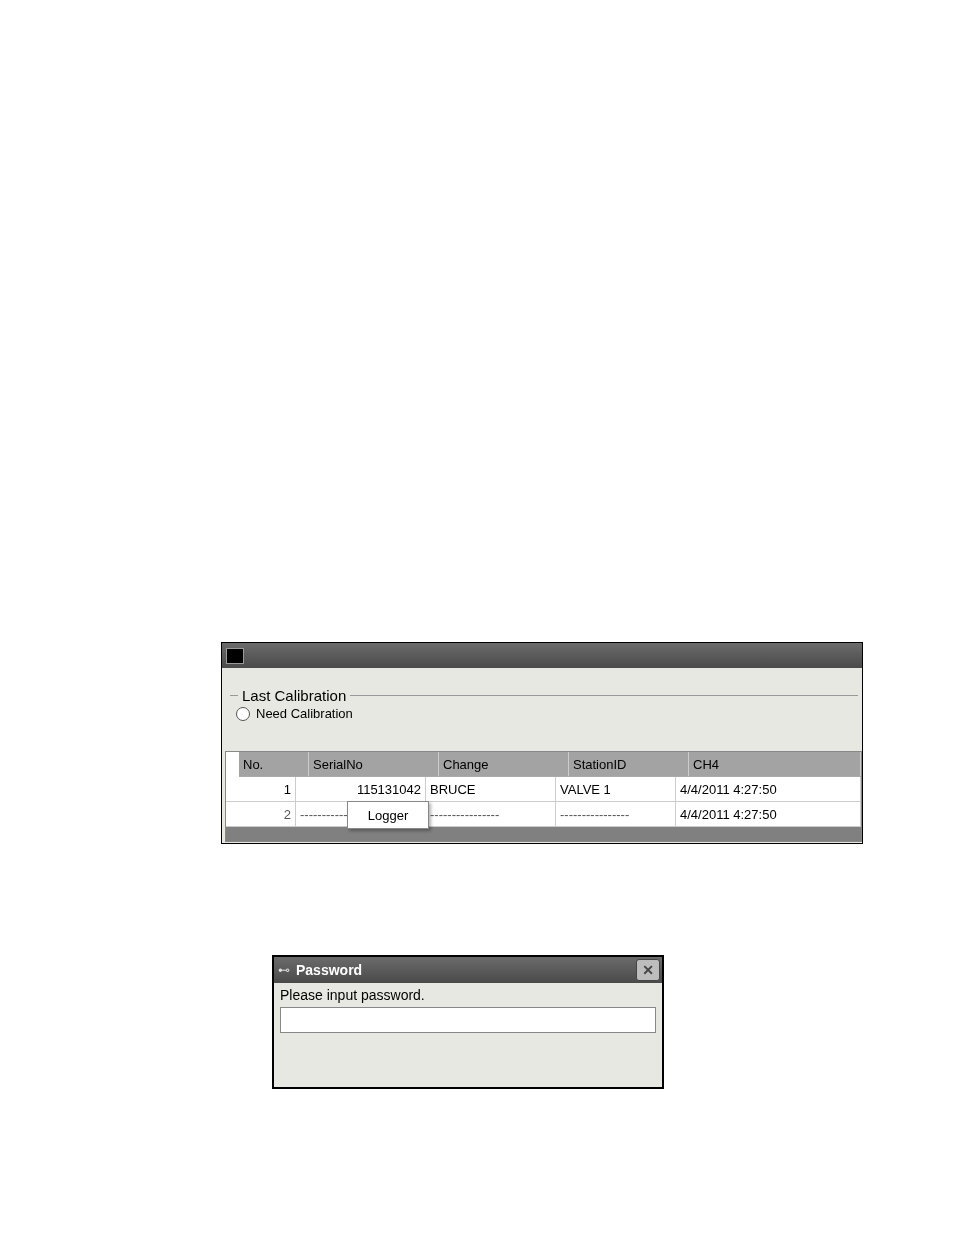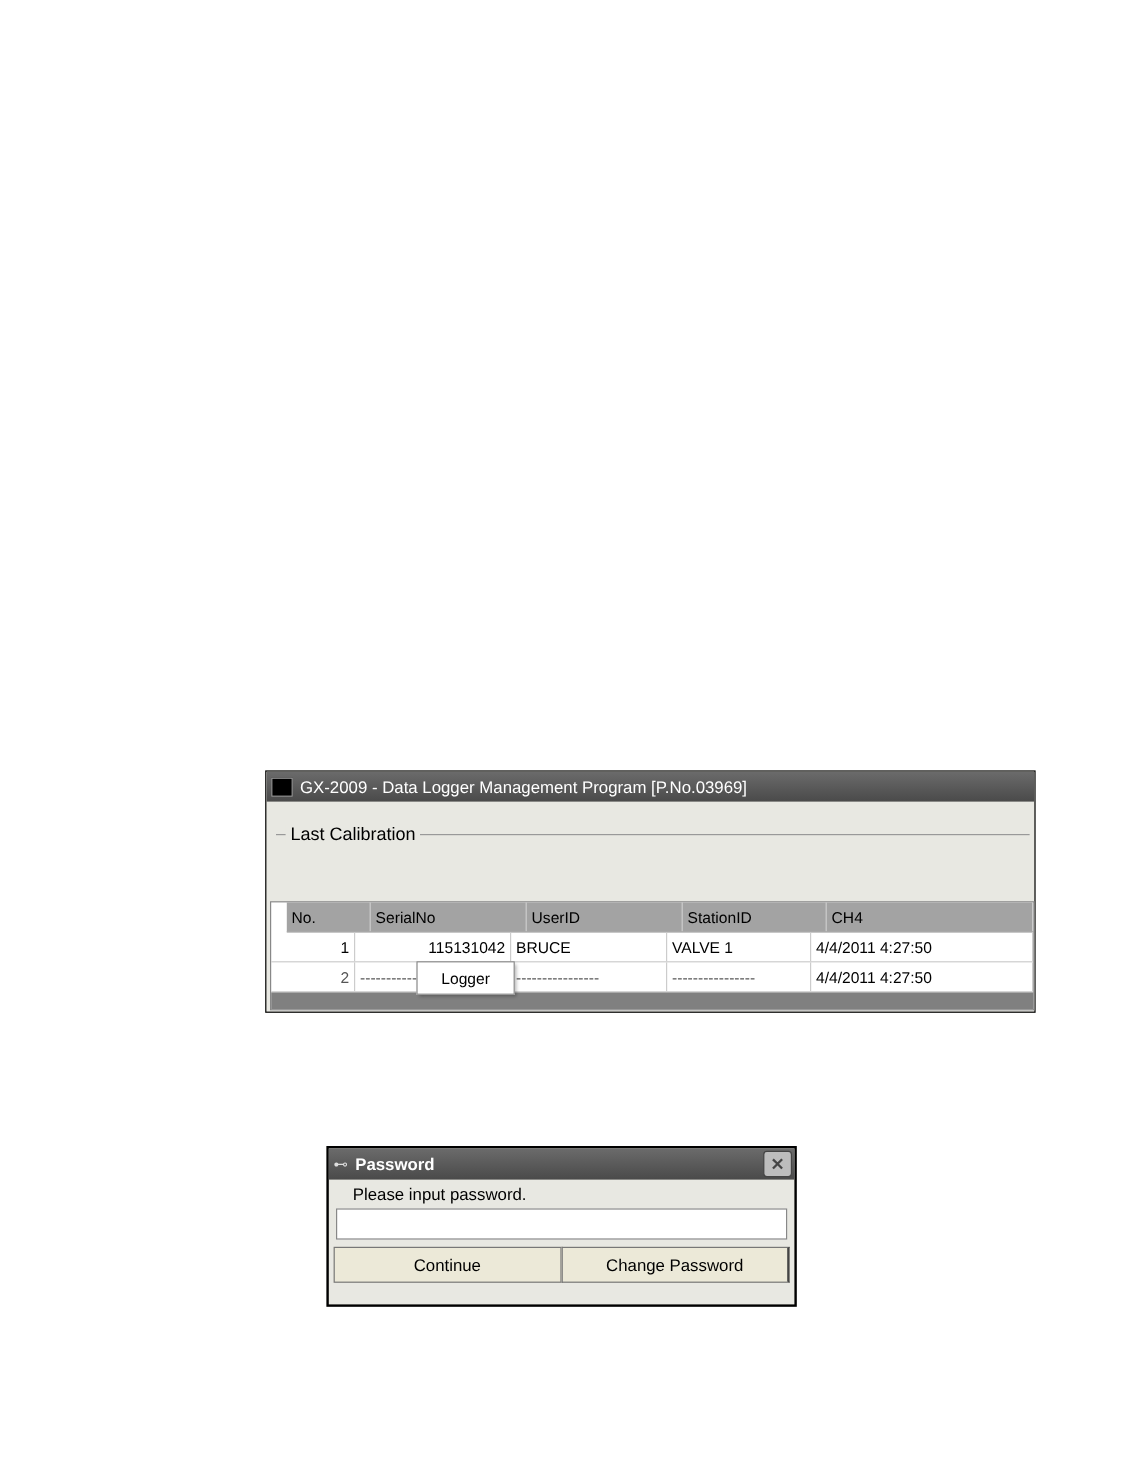--- a/index.html
+++ b/index.html
@@ -142,21 +142,21 @@
     color:#444;
     display:flex;align-items:center;justify-content:center;
     font-weight:bold;
     margin-right:2px;
     border-radius:3px;
   }
   .fig2 .key-icon {
     color:#ddd; font-size:12px; margin-right:6px;
   }
   .fig2 .prompt {
-    padding:4px 20px;
+    padding:4px 6px;
     font-size:14px;
   }
   .fig2 .pw-input {
     margin: 0 6px 6px 6px;
     height: 24px;
     background:#fff;
     border:1px solid #888;
   }
   .fig2 .btn-row {
     display:flex;
@@ -172,34 +172,37 @@
     font-size:14px;
   }
   .fig2 .btn:last-child { border-right:2px solid #444; }
 </style>
 </head>
 <body>
 
 <div class="screenshot fig1">
   <div class="titlebar">
     <div class="ticon"></div>
-    <span>GX-2009  - Data Logger Management Program [P.No.03969]</span>
   </div>
 
   <div class="groupbox">
     <span class="group-legend">Last Calibration</span>
     <div class="radio-row">
+      <label class="radio">
+        <span class="radio-circle"></span>
+        <span>Need Calibration</span>
+      </label>
     </div>
   </div>
 
   <div class="tbl">
     <div class="hdr">
       <div class="cell c-no" style="justify-content:flex-start;">No.</div>
       <div class="cell c-sn">SerialNo</div>
-      <div class="cell c-uid">UserID</div>
+      <div class="cell c-uid">Change</div>
       <div class="cell c-sid">StationID</div>
       <div class="cell c-ch4">CH4</div>
     </div>
     <div class="row">
       <div class="cell c-no">1</div>
       <div class="cell c-sn" style="justify-content:flex-end;">115131042</div>
       <div class="cell c-uid">BRUCE</div>
       <div class="cell c-sid">VALVE 1</div>
       <div class="cell c-ch4">4/4/2011 4:27:50</div>
     </div>
@@ -217,17 +220,13 @@
 </div>
 
 <div class="screenshot fig2">
   <div class="titlebar">
     <span class="key-icon">⊷</span>
     <span style="font-weight:bold;">Password</span>
     <div class="closebox">✕</div>
   </div>
   <div class="prompt">Please input password.</div>
   <div class="pw-input"></div>
-  <div class="btn-row">
-    <div class="btn">Continue</div>
-    <div class="btn">Change Password</div>
-  </div>
 </div>
 
 </body></html>

